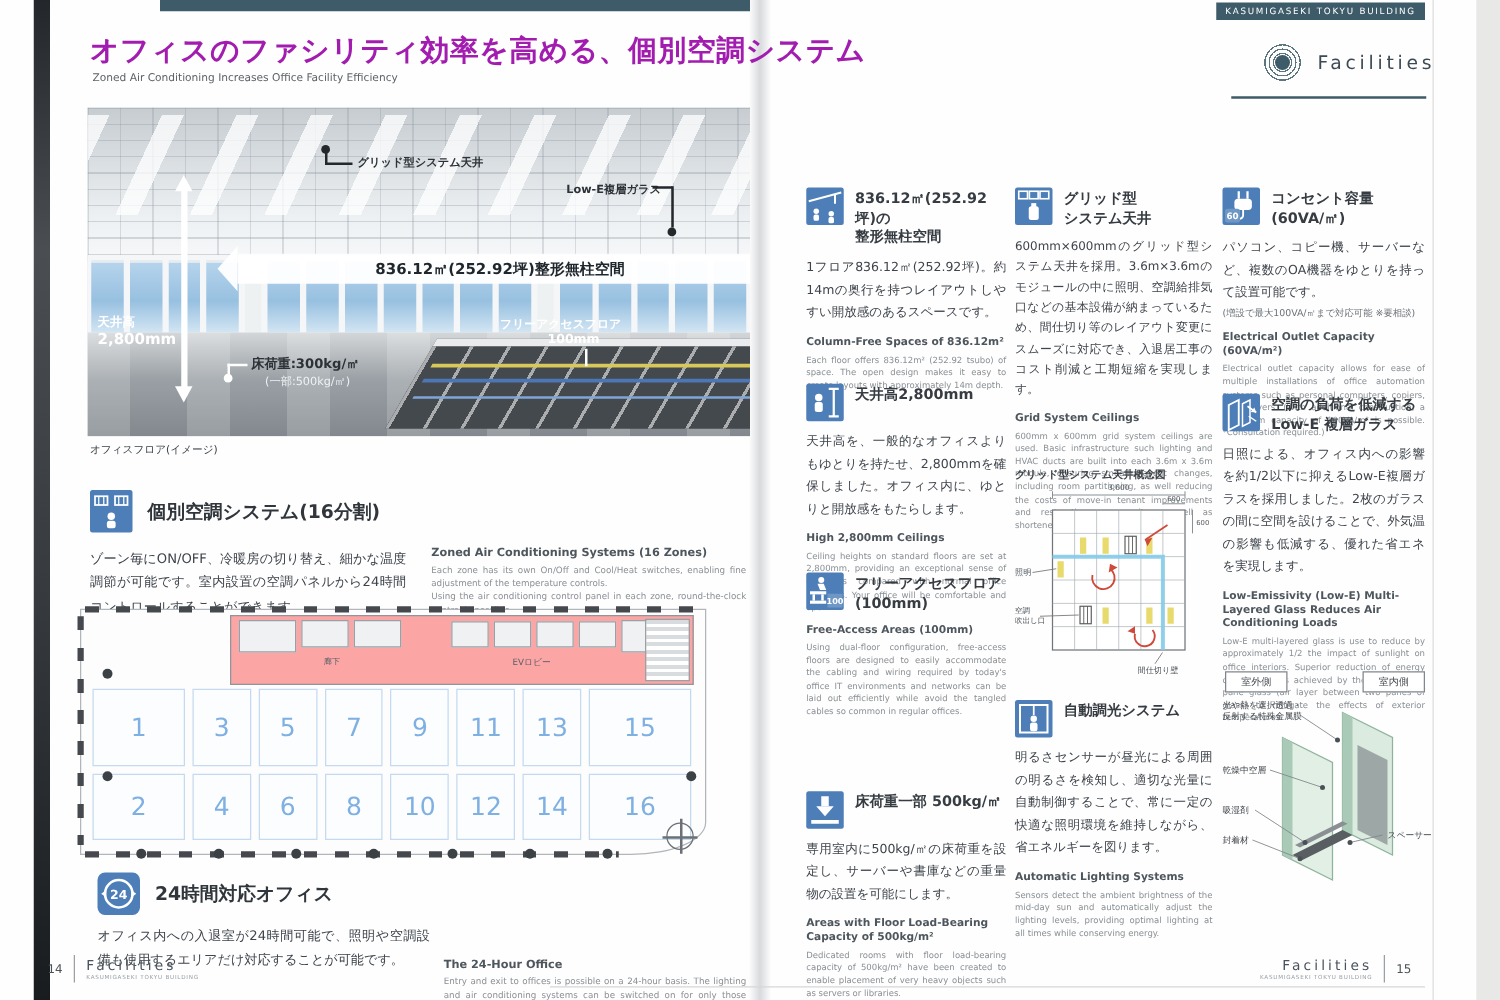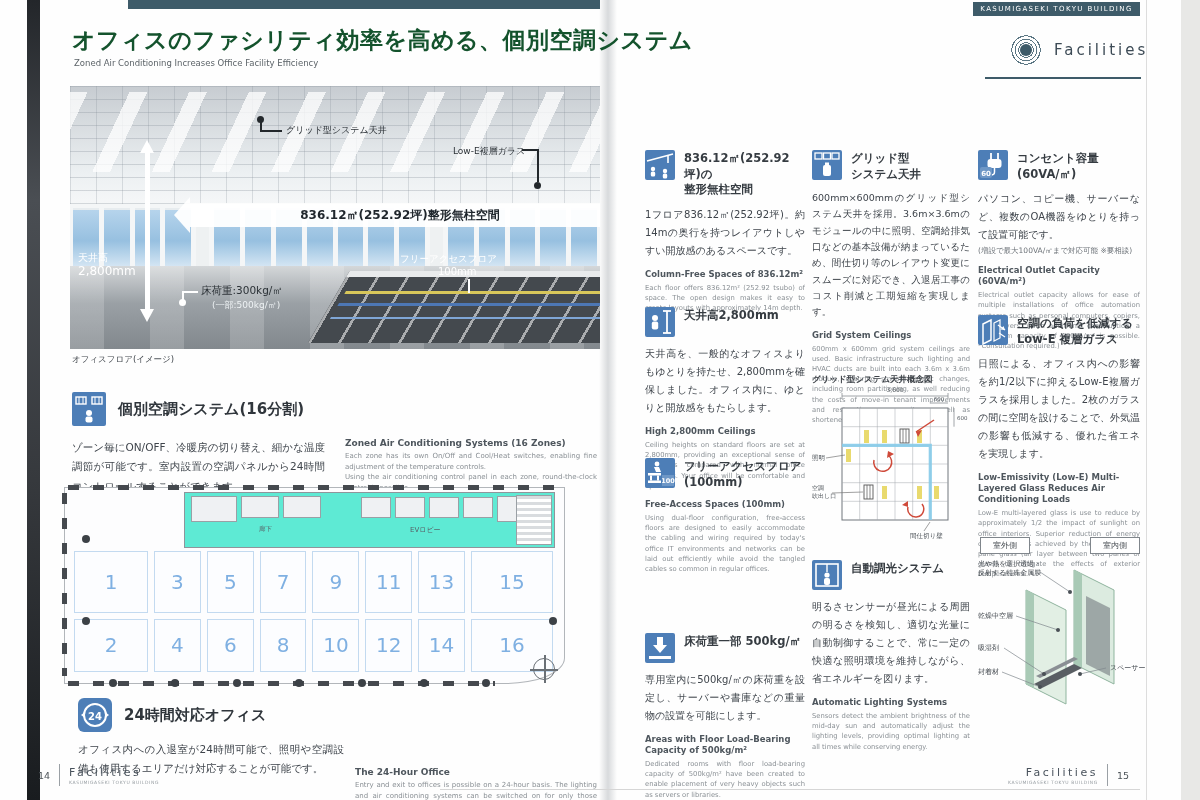--- a/index.html
+++ b/index.html
@@ -12,21 +12,21 @@
     background:linear-gradient(180deg,#23262a,#4a4e53 25%,#36393d 60%,#191c1f);}
   .gutter{left:599px;top:0;width:18px;height:800px;
     background:linear-gradient(90deg,rgba(0,0,0,0),rgba(80,90,100,.22) 50%,rgba(0,0,0,0));}
   .right-edge{left:1146px;top:0;width:1px;height:800px;background:#ddd;}
   .bottom-line{left:440px;top:789px;width:700px;height:1px;background:#d6d6d6;}
 
   .top-bar-left{left:128px;top:0;width:472px;height:9px;background:#3e5b69;}
   .top-banner{left:973px;top:2px;width:167px;height:14px;background:#3e5b69;color:#fff;
     font-size:7px;letter-spacing:1.4px;text-align:center;line-height:14px;}
 
-  .page-title{left:72px;top:25px;font-size:23px;font-weight:bold;color:#14532d;letter-spacing:.5px;}
+  .page-title{left:72px;top:25px;font-size:23px;font-weight:bold;color:#a21caf;letter-spacing:.5px;}
   .page-sub{left:74px;top:58px;font-size:8.5px;color:#5c6368;}
 
   .fac-logo{left:1010px;top:34px;display:flex;align-items:center;gap:12px;}
   .rings{width:32px;height:32px;border-radius:50%;
     background:repeating-radial-gradient(circle at 50% 50%,#5b7683 0 1px,#fff 1px 3.4px);position:relative;}
   .rings::after{content:"";position:absolute;left:10px;top:10px;width:12px;height:12px;border-radius:50%;background:#3e5b69;}
   .fac-word{font-size:15px;letter-spacing:3px;color:#3c4a55;}
   .fac-rule{left:985px;top:77px;width:156px;height:2px;background:#3e5b69;}
 
   
@@ -48,21 +48,21 @@
       linear-gradient(180deg,#d4d7d9,#9aa0a5 45%,#82888d);}
   .pit{position:absolute;right:-18px;bottom:6px;width:310px;height:66px;transform:skewX(-30deg);
     transform-origin:bottom right;background:#44494e;border-top:6px solid #e9ebec;overflow:hidden;}
   .pit .cable-y{position:absolute;left:8px;top:14px;right:8px;height:3px;background:#d8c75a;}
   .pit .cable-b{position:absolute;left:8px;top:26px;right:8px;height:3px;background:#4d77b4;}
   .pit .cable-b2{position:absolute;left:8px;top:40px;right:8px;height:2px;background:#7fa6d6;}
   .pit .posts{position:absolute;left:0;top:0;right:0;bottom:0;
     background:repeating-linear-gradient(90deg,rgba(255,255,255,.55) 0 3px,transparent 3px 30px);}
 
   .anno{position:absolute;font-size:9px;color:#2c3237;}
-  .anno.b{font-weight:normal;}
+  .anno.b{font-weight:bold;}
   .anno.w{color:#fff;}
   .dot{position:absolute;width:7px;height:7px;border-radius:50%;background:#23282c;}
   .dot.w{background:#fff;}
   .leader{position:absolute;background:#23282c;}
   .leader.w{background:#fff;}
 
   .h-arrow{position:absolute;left:120px;top:117px;width:420px;height:24px;background:rgba(255,255,255,.95);
     display:flex;align-items:center;justify-content:center;}
   .h-arrow::before{content:"";position:absolute;left:-16px;top:-6px;border:18px solid transparent;
     border-right:16px solid rgba(255,255,255,.95);border-left:0;}
@@ -85,21 +85,21 @@
 
   
   .plan{left:64px;top:487px;width:501px;height:197px;}
   .plan-outline{position:absolute;inset:0;border:1px solid #b2b6ba;border-bottom-right-radius:60px 26px;background:#fdfdfe;}
   .dash-top{position:absolute;left:4px;right:4px;top:-2px;height:5px;
     background:repeating-linear-gradient(90deg,#45494e 0 11px,transparent 11px 25px);}
   .dash-bottom{position:absolute;left:4px;right:70px;bottom:-2px;height:5px;
     background:repeating-linear-gradient(90deg,#45494e 0 11px,transparent 11px 25px);}
   .dash-left{position:absolute;left:-2px;top:6px;bottom:8px;width:5px;
     background:repeating-linear-gradient(180deg,#45494e 0 11px,transparent 11px 25px);}
-  .plan-core{position:absolute;left:120px;top:5px;right:10px;height:54px;border:1px solid #8f959b;background:#5eead4;}
+  .plan-core{position:absolute;left:120px;top:5px;right:10px;height:54px;border:1px solid #8f959b;background:#fca5a5;}
   .core-room{position:absolute;border:1px solid #9aa0a5;background:#eff1f3;}
   .core-label{position:absolute;font-size:7px;color:#585f65;}
   .stairs{position:absolute;right:2px;top:2px;width:34px;height:48px;border:1px solid #9aa0a5;
     background:repeating-linear-gradient(180deg,#d9dcdf 0 3px,#fff 3px 6px);}
   .plan-zones{position:absolute;left:10px;top:64px;right:12px;bottom:12px;display:grid;
     grid-template-columns:74px repeat(6,1fr) 82px;grid-template-rows:1.15fr 1fr;gap:6px;}
   .zone{border:1px solid #c3daf0;background:#fcfdff;display:flex;align-items:center;justify-content:center;
     font-size:20px;color:#7fb0e2;}
   .plan-dots{position:absolute;left:45px;right:75px;bottom:-3px;display:flex;justify-content:space-between;}
   .pdot{width:8px;height:8px;border-radius:50%;background:#3c4146;}
@@ -348,21 +348,21 @@
           <rect x="5" y="17.5" width="2" height="5" fill="#fff"></rect>
             <rect x="12" y="17.5" width="2" height="5" fill="#fff"></rect>
           <rect x="3" y="22.5" width="13" height="2.5" fill="#fff"></rect>
           <rect x="17" y="17" width="12" height="11" fill="#6e97c6"></rect>
           <text x="23" y="25" text-anchor="middle" font-size="6.5" font-weight="bold" fill="#fff">100</text>
         </svg>
       </div>
       <div class="f-title">フリーアクセスフロア
 (100mm)</div>
     </div>
-    <div class="en-title">Free-Access Spaces (100mm)</div>
+    <div class="en-title">Free-Access Areas (100mm)</div>
     <div class="en-body">Using dual-floor configuration, free-access floors are designed to easily accommodate the cabling and wiring required by today's office IT environments and networks can be laid out efficiently while avoid the tangled cables so common in regular offices.</div>
   </div>
 
   <div class="feature" style="left:645px;top:633px;width:160px;">
     <div class="f-head">
       <div class="f-icon">
         <svg width="30" height="30" viewBox="0 0 30 30">
           <rect x="12" y="4" width="6" height="8" fill="#fff"></rect>
           <polygon points="8,12 22,12 15,20" fill="#fff"></polygon>
           <rect x="4" y="23" width="22" height="3" fill="#fff"></rect>

